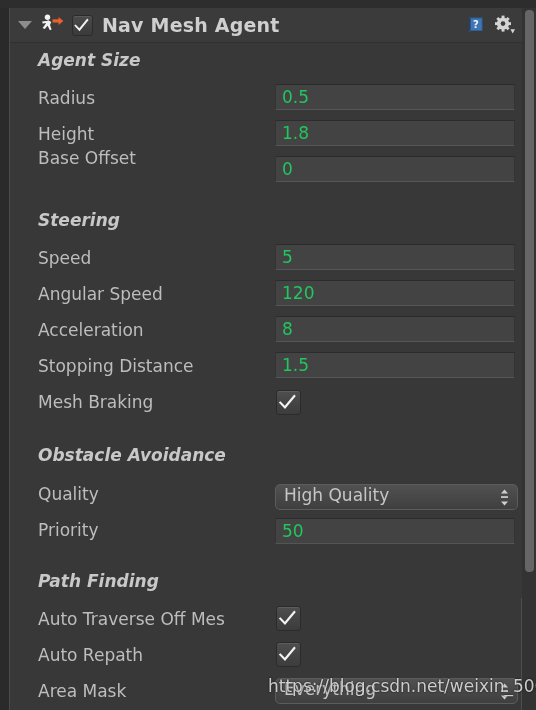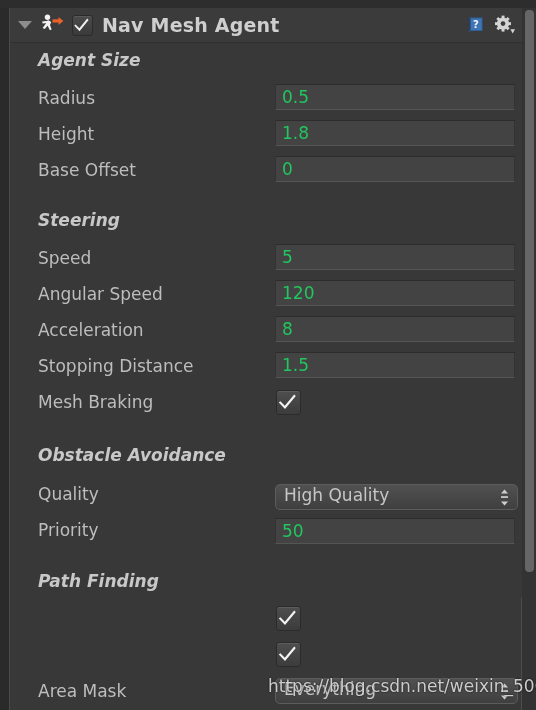--- a/index.html
+++ b/index.html
@@ -258,21 +258,21 @@
     </div>
 
     <div class="section-title" style="top:42px">Agent Size</div>
 
     <div class="row-label" style="top:80px">Radius</div>
     <div class="num-field" style="top:76px">0.5</div>
 
     <div class="row-label" style="top:116px">Height</div>
     <div class="num-field" style="top:112px">1.8</div>
 
-    <div class="row-label" style="top:152px">Base Offset</div>
+    <div class="row-label" style="top:140px">Base Offset</div>
     <div class="num-field" style="top:148px">0</div>
 
     <div class="section-title" style="top:202px">Steering</div>
 
     <div class="row-label" style="top:240px">Speed</div>
     <div class="num-field" style="top:236px">5</div>
 
     <div class="row-label" style="top:276px">Angular Speed</div>
     <div class="num-field" style="top:272px">120</div>
 
@@ -301,26 +301,28 @@
           <path d="M4.5 16.5 L8 12.4 L1 12.4 Z" fill="#cfcfcf"></path>
         </svg>
       </span>
     </div>
 
     <div class="row-label" style="top:512px">Priority</div>
     <div class="num-field" style="top:510px">50</div>
 
     <div class="section-title" style="top:563px">Path Finding</div>
 
+    <div class="row-label clipped" style="top:601px">Auto Traverse Off Mes</div>
     <div class="field-check" style="top:598px">
       <svg width="21" height="21" viewBox="0 0 21 21">
         <path d="M3.4 10.2 L7.8 14.8 L17.2 3.4 L18.8 5.1 L8.0 18.1 L1.8 11.6 Z" fill="#f4f4f4"></path>
       </svg>
     </div>
 
+    <div class="row-label" style="top:637px">Auto Repath</div>
     <div class="field-check" style="top:634px">
       <svg width="21" height="21" viewBox="0 0 21 21">
         <path d="M3.4 10.2 L7.8 14.8 L17.2 3.4 L18.8 5.1 L8.0 18.1 L1.8 11.6 Z" fill="#f4f4f4"></path>
       </svg>
     </div>
 
     <div class="row-label" style="top:673px">Area Mask</div>
     <div class="popup-field" style="top:670px">
       <span>Everything</span>
       <span class="popup-arrows">

